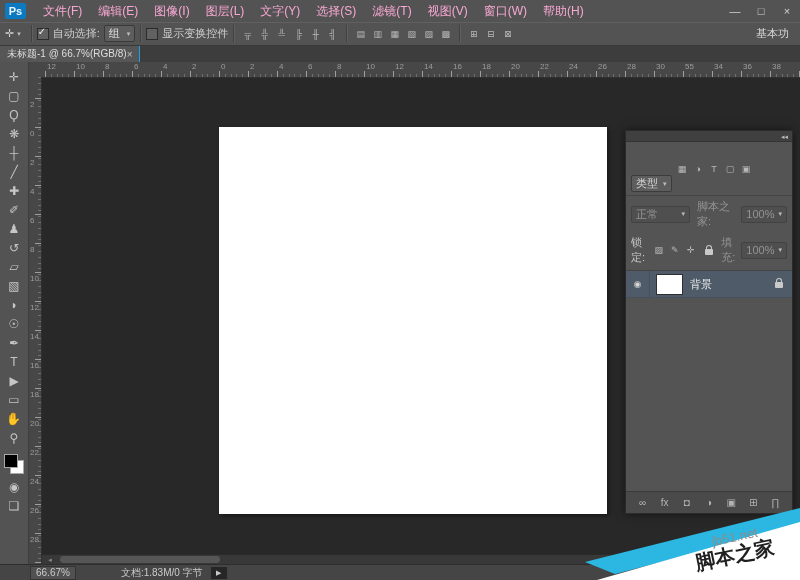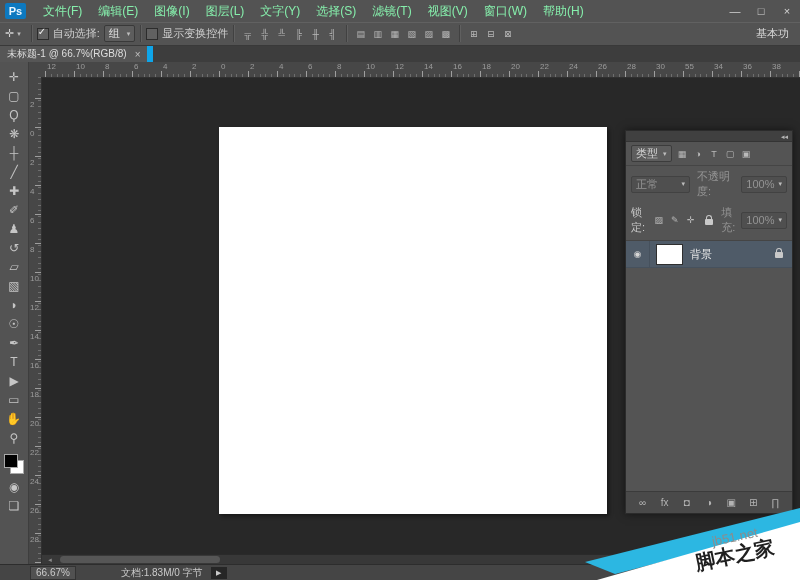--- a/index.html
+++ b/index.html
@@ -5,21 +5,21 @@
   html,body{margin:0;padding:0;background:#222;}
   #app{position:relative;width:800px;height:580px;background:#535353;overflow:hidden;
        font-family:"Liberation Sans","DejaVu Sans",sans-serif;-webkit-font-smoothing:antialiased;}
 
   
   .menubar{position:absolute;top:0;left:0;width:100%;height:22px;background:#535353;
            border-bottom:1px solid #3a3a3a;display:flex;align-items:center;z-index:6;}
   .ps-logo{width:21px;height:16px;margin:0 9px 0 5px;background:#0d79c0;color:#eaf6ff;
            font-size:11px;font-weight:bold;display:flex;align-items:center;justify-content:center;border-radius:2px;flex:none;}
   .menu-items{display:flex;height:100%;}
-  .menu-item{padding:0 8px;font-size:12px;color:#86efac;height:100%;display:flex;align-items:center;white-space:nowrap;}
+  .menu-item{padding:0 8px;font-size:12px;color:#f9a8d4;height:100%;display:flex;align-items:center;white-space:nowrap;}
   .win-controls{margin-left:auto;display:flex;align-items:center;height:100%;}
   .win-btn{width:26px;height:100%;display:flex;align-items:center;justify-content:center;color:#d5d5d5;font-size:11px;}
 
   
   .optionsbar{position:absolute;top:22px;left:0;width:100%;height:23px;background:#535353;
               border-bottom:1px solid #393939;box-shadow:inset 0 1px 0 #616161;
               display:flex;align-items:center;font-size:11px;color:#cfcfcf;z-index:6;}
   .opt-tool{display:flex;align-items:center;gap:3px;padding:0 5px;color:#d0d0d0;font-size:11px;}
   .vdiv{width:1px;align-self:stretch;margin:3px 5px;background:#414141;box-shadow:1px 0 0 #606060;flex:none;}
   .cb{width:10px;height:10px;border:1px solid #2c2c2c;background:#616161;position:relative;margin-right:4px;flex:none;}
@@ -27,22 +27,22 @@
   .dd{height:15px;background:#5d5d5d;border:1px solid #393939;border-radius:2px;display:flex;
       align-items:center;gap:7px;padding:0 4px;color:#e0e0e0;}
   .caret{font-size:7px;color:#bdbdbd;}
   .icon-group{display:flex;align-items:center;}
   .icon-btn{width:17px;height:15px;display:flex;align-items:center;justify-content:center;color:#b8b8b8;font-size:9px;}
   .workspace-btn{margin-left:auto;padding:0 2px 0 8px;font-size:11px;color:#d8d8d8;white-space:nowrap;
                  overflow:hidden;width:42px;flex:none;}
 
   
   .tabbar{position:absolute;top:46px;left:0;width:100%;height:16px;background:#3d3d3d;display:flex;z-index:5;}
-  .doc-tab{background:#565656;color:#dedede;font-size:10px;display:flex;align-items:center;gap:8px;
-           padding:0 7px;border-right:6px solid #0ea5e9;}
+  .doc-tab{background:#565656;color:#dedede;font-size:10px;display:flex;align-items:center;gap:0;
+           padding:0 7px;border-right:1px solid #0ea5e9;}
   .tab-close{color:#c0c0c0;font-size:10px;}
 
   
   .ruler-corner{position:absolute;top:62px;left:28px;width:13px;height:15px;background:#474747;
                 border-right:1px solid #303030;border-bottom:1px solid #303030;z-index:4;}
   .ruler-top{position:absolute;top:62px;left:41px;right:0;height:15px;background:#474747;
              border-bottom:1px solid #303030;overflow:hidden;z-index:4;}
   .ruler-top .minor{position:absolute;bottom:0;left:4px;right:0;height:3px;
              background:repeating-linear-gradient(to right,#6e6e6e 0 1px,transparent 1px 5.8px);}
   .ruler-top .major{position:absolute;bottom:0;left:0;right:0;height:6px;
@@ -87,21 +87,21 @@
   .panel-tabs{height:18px;background:#404040;display:flex;align-items:stretch;}
   .panel-tab{padding:0 10px;font-size:11px;display:flex;align-items:center;}
   .panel-tab.active{background:#545454;color:#e6e6e6;}
   .panel-tab.inactive{background:#474747;color:#a9a9a9;border-right:1px solid #3a3a3a;}
   .panel-tabs .spacer{flex:1;}
   .panel-menu{width:18px;display:flex;align-items:center;justify-content:center;color:#b5b5b5;font-size:10px;}
   .panel-body{flex:1;background:#545454;display:flex;flex-direction:column;font-size:11px;color:#c9c9c9;overflow:hidden;}
   .prow{display:flex;align-items:center;gap:3px;padding:3px 5px;}
   .filter-row{border-bottom:1px solid #454545;}
   .mini-dd{height:15px;background:#5d5d5d;border:1px solid #3c3c3c;border-radius:2px;display:flex;
-           align-items:center;gap:5px;padding:0 4px;color:#d6d6d6;}
+           align-items:center;gap:5px;padding:0 4px;color:#d6d6d6;margin-top:30px;}
   .mini-icon{width:15px;height:14px;display:flex;align-items:center;justify-content:center;
              color:#b9b9b9;font-size:9px;flex:none;}
   .icons-inline{display:flex;align-items:center;gap:1px;}
   .dim{color:#949494;}
   .val-dd{height:15px;background:#4f4f4f;border:1px solid #424242;border-radius:2px;display:flex;
           align-items:center;gap:4px;padding:0 4px;color:#9c9c9c;}
   .lock-row{border-bottom:1px solid #454545;padding-bottom:5px;justify-content:space-between;}
   .lock-shape{position:relative;width:8px;height:6px;background:#c9c9c9;border-radius:1px;display:inline-block;margin-top:4px;}
   .lock-shape::before{content:"";position:absolute;left:1px;top:-4px;width:4px;height:3px;
                       border:1px solid #c9c9c9;border-bottom:none;border-radius:3px 3px 0 0;}
@@ -319,21 +319,21 @@
             <span class="mini-icon">T</span>
             <span class="mini-icon">▢</span>
             <span class="mini-icon">▣</span>
           </div>
       </div>
       <div class="prow">
         <div class="val-dd" style="width:56px;justify-content:space-between;">
           <span class="dim">正常</span>
           <span class="caret">▾</span>
         </div>
-        <span class="dim" style="margin-left:4px;">不透明度:</span>
+        <span class="dim" style="margin-left:4px;">脚本之家:</span>
         <div class="val-dd">
           <span class="dim">100%</span>
           <span class="caret">▾</span>
         </div>
       </div>
       <div class="prow lock-row">
         <span>锁定:</span>
         <div class="icons-inline">
             <span class="mini-icon">▨</span>
             <span class="mini-icon">✎</span>

